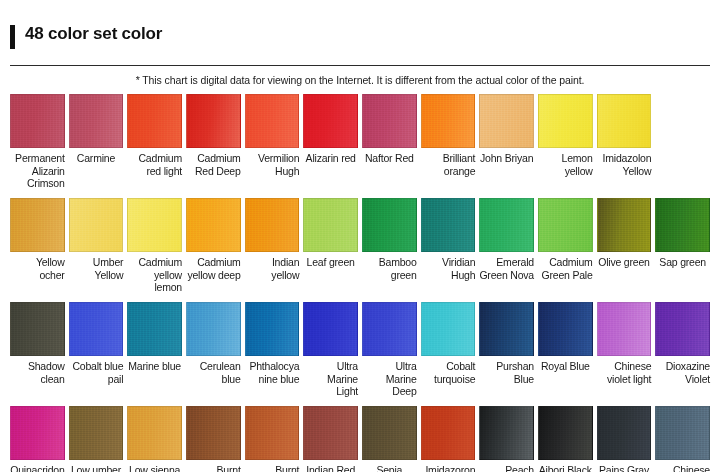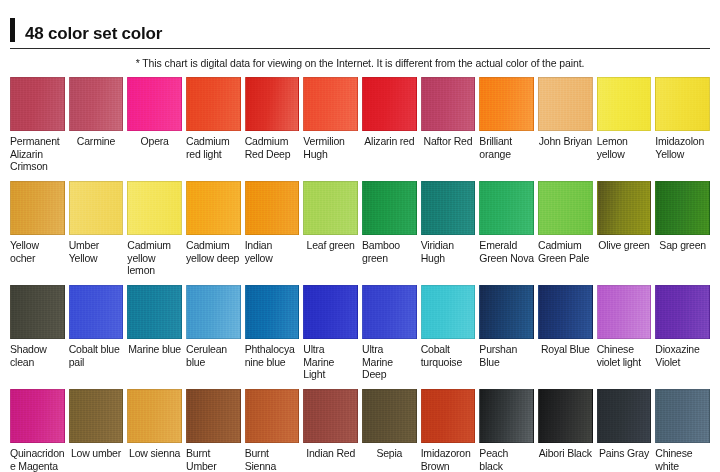--- a/index.html
+++ b/index.html
@@ -19,23 +19,23 @@
     position: relative;
     width: 720px;
     height: 472px;
     box-sizing: border-box;
     padding: 0 10px;
   }
 
   
   .header {
     display: flex;
-    align-items: flex-end;
+    align-items: flex-start;
     height: 34px;
-    padding-top: 8px;
+    padding-top: 25px;
   }
   .title-bar {
     width: 5px;
     height: 24px;
     background: #111111;
     margin-right: 10px;
     flex: 0 0 auto;
   }
   .title {
     font-size: 17px;
@@ -86,21 +86,21 @@
     background-image:
       repeating-linear-gradient(0deg, rgba(255,255,255,0.05) 0 1px, rgba(0,0,0,0.035) 1px 2px),
       repeating-linear-gradient(90deg, rgba(255,255,255,0.045) 0 1px, rgba(0,0,0,0.03) 1px 3px);
     mix-blend-mode: overlay;
     opacity: 0.75;
     pointer-events: none;
   }
   .label {
     font-size: 10.5px;
     line-height: 12.6px;
-    text-align: left;
+    text-align: right;
     color: #1a1a1a;
     padding-top: 4px;
     letter-spacing: -0.2px;
     word-break: break-word;
   }
   .row-block {
     margin-bottom: 6px;
   }
   .row-1 .label, .row-2 .label, .row-3 .label { min-height: 38px; }
   .row-4 .label { min-height: 38px; }
@@ -120,24 +120,20 @@
   <div class="grid row-block row-1">
       <div class="cell">
         <div class="swatch" style="background: linear-gradient(100deg, rgb(180, 64, 85) 0%, rgb(185, 66, 87) 45%, rgb(192, 86, 107) 100%);"></div>
         <div class="label">Permanent Alizarin Crimson</div>
       </div>
       <div class="cell">
         <div class="swatch" style="background: linear-gradient(100deg, rgb(180, 74, 96) 0%, rgb(189, 79, 100) 45%, rgb(200, 103, 121) 100%);"></div>
         <div class="label">Carmine</div>
       </div>
       <div class="cell">
-        <div class="swatch" style="background: linear-gradient(100deg, rgb(242, 29, 140) 0%, rgb(245, 40, 143) 45%, rgb(246, 59, 153) 100%);"></div>
-        <div class="label">Opera</div>
-      </div>
-      <div class="cell">
         <div class="swatch" style="background: linear-gradient(100deg, rgb(232, 67, 31) 0%, rgb(234, 75, 40) 45%, rgb(238, 95, 59) 100%);"></div>
         <div class="label">Cadmium red light</div>
       </div>
       <div class="cell">
         <div class="swatch" style="background: linear-gradient(100deg, rgb(213, 31, 24) 0%, rgb(221, 48, 38) 45%, rgb(233, 96, 79) 100%);"></div>
         <div class="label">Cadmium Red Deep</div>
       </div>
       <div class="cell">
         <div class="swatch" style="background: linear-gradient(100deg, rgb(236, 74, 44) 0%, rgb(239, 83, 54) 45%, rgb(242, 103, 74) 100%);"></div>
         <div class="label">Vermilion Hugh</div>

